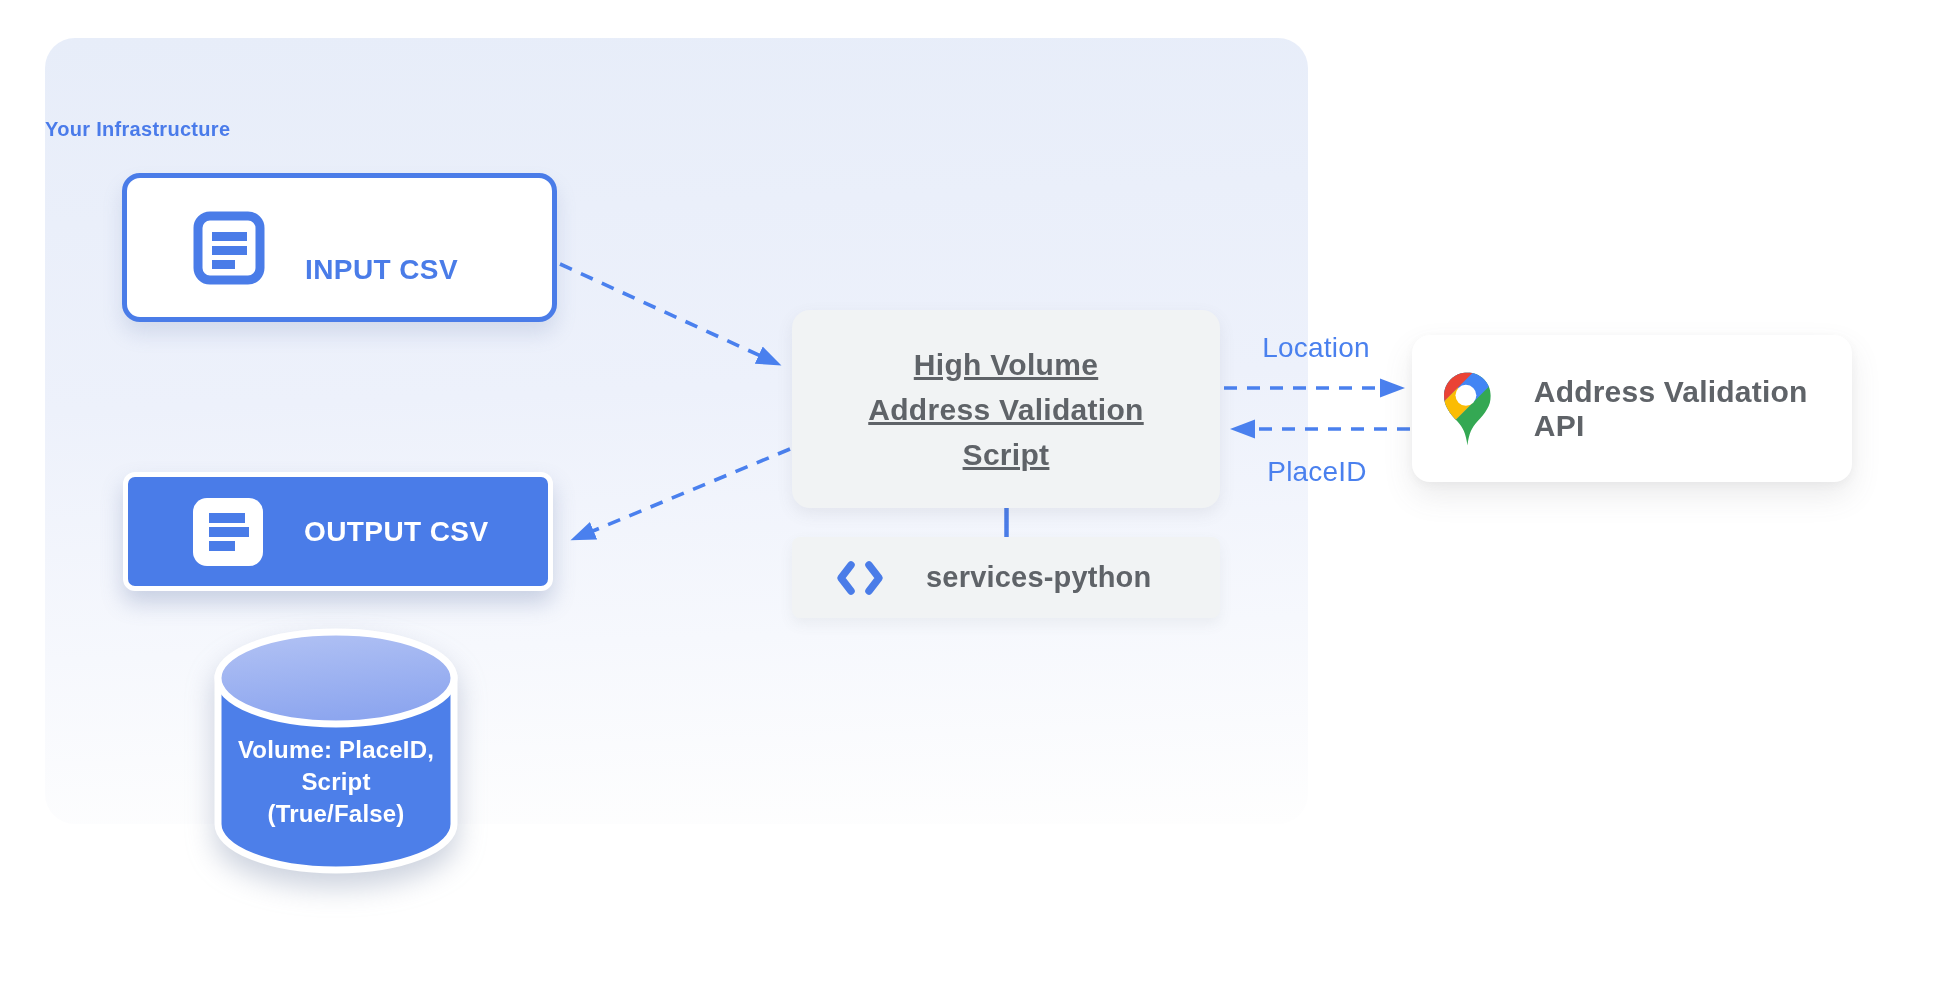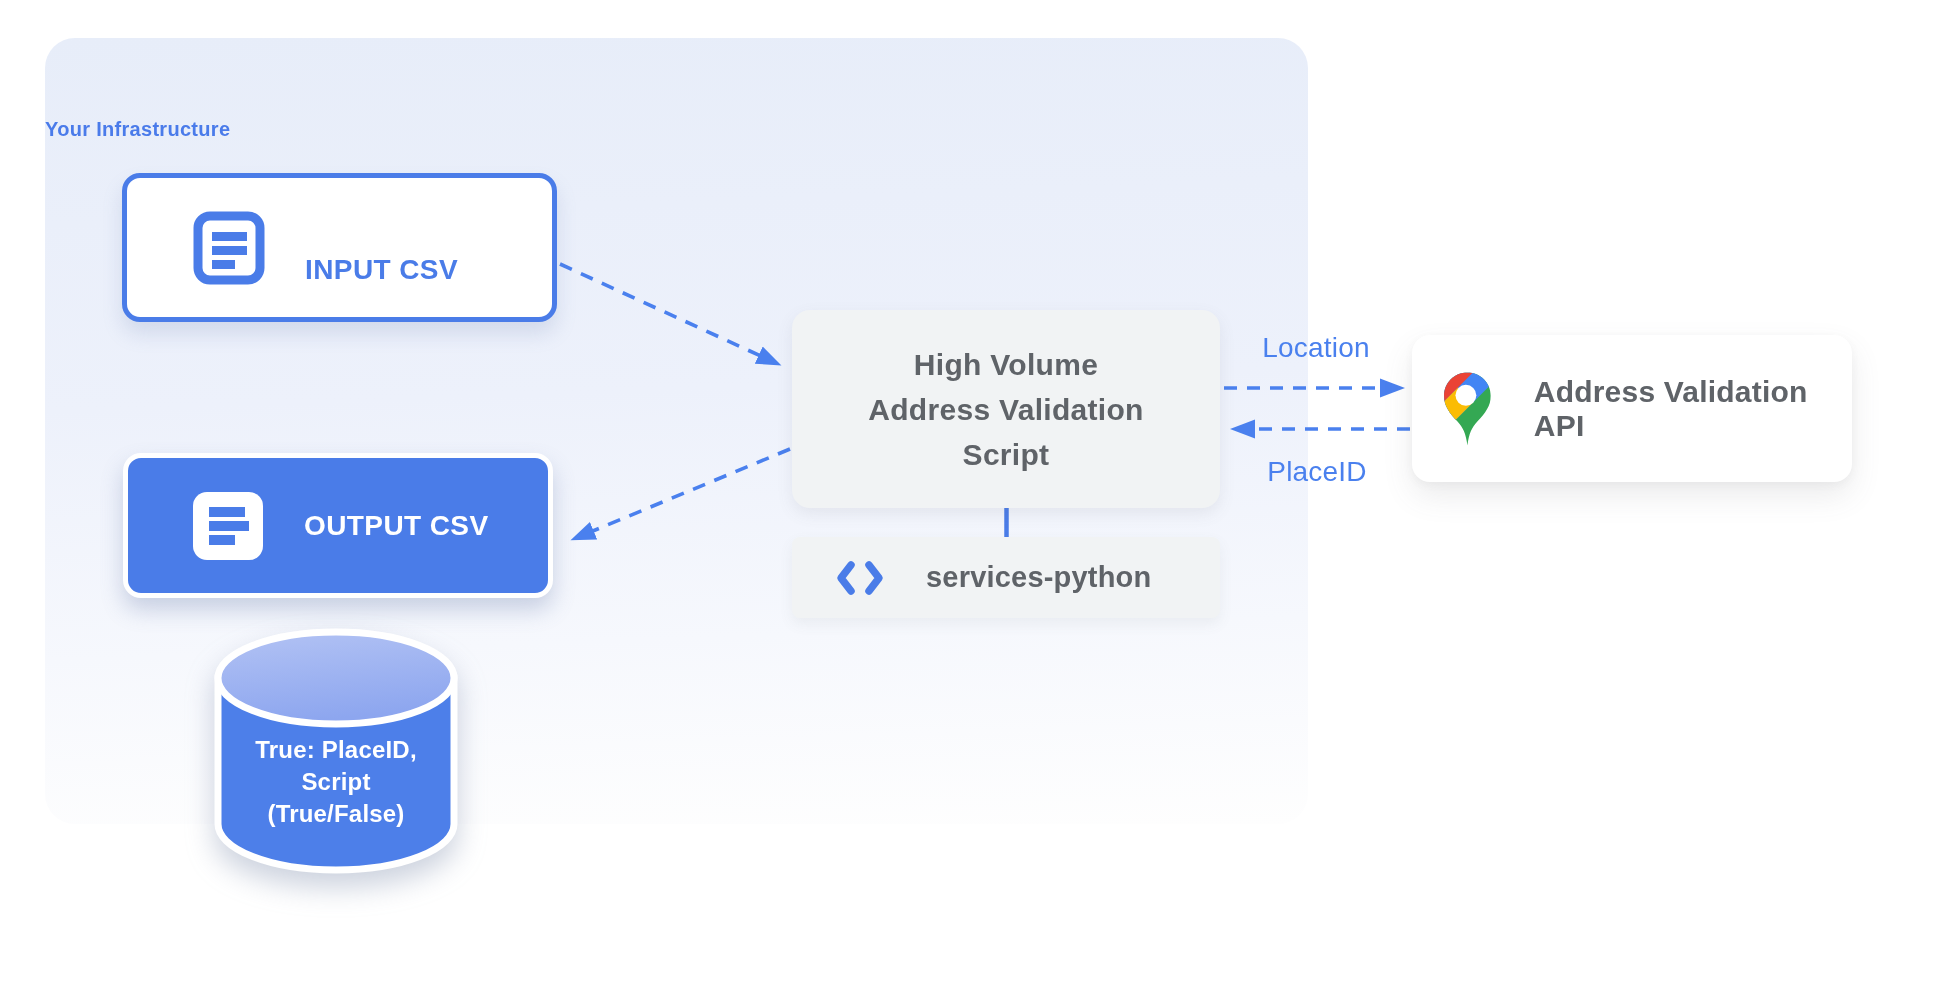--- a/index.html
+++ b/index.html
@@ -38,36 +38,36 @@
 
   .input-box {
     left:122px; top:173px; width:435px; height:149px;
     background:#fff; border:5px solid var(--accent-blue,#4a7ce8); border-radius:18px;
     padding-left:66px; gap:40px;
     box-shadow:0 12px 20px rgba(110,130,180,.20);
   }
   .input-box .box-label { color:var(--accent-blue,#4a7ce8); font-size:28px;margin-top:44px; }
 
   .output-box {
-    left:123px; top:453px; width:430px; height:145px;
-    background:var(--accent-blue,#4a7ce8); border:5px solid #fff; border-radius:18px;
+    left:123px; top:472px; width:430px; height:119px;
+    background:var(--accent-blue,#4a7ce8); border:5px solid #fff; border-radius:12px;
     padding-left:64px; gap:40px;
     box-shadow:0 12px 22px rgba(100,120,170,.30);
   }
   .output-box .box-label { color:#fff; font-size:28px; }
 
   .script-box {
     left:792px; top:310px; width:428px; height:198px;
     background:var(--node-gray-bg,#f1f3f4); border-radius:18px;
     flex-direction:column; justify-content:center;
     box-shadow:0 6px 16px rgba(95,99,104,.10);
   }
   .script-box div {
     font-size:30px; font-weight:bold; line-height:45px; letter-spacing:.3px;
-    color:var(--node-gray-text,#5f6368); text-align:center; width:100%;
+    color:var(--node-gray-text,#5f6368); text-align:center; width:100%;text-decoration:underline;
   }
 
   .gms-box {
     left:792px; top:537px; width:428px; height:81px;
     background:var(--node-gray-bg,#f1f3f4); border-radius:8px;
     padding-left:44px; gap:42px;
     box-shadow:0 6px 14px rgba(95,99,104,.08);
   }
   .gms-text div {
     font-size:29px; font-weight:bold; line-height:35px; letter-spacing:.2px;
@@ -200,21 +200,21 @@
       <defs>
         <linearGradient id="cylTopGrad" x1="0" y1="0" x2="0.25" y2="1">
           <stop class="stop-a" offset="0"></stop>
           <stop class="stop-b" offset="1"></stop>
         </linearGradient>
       </defs>
       <path class="cyl-body" d="M14 56 L14 202 A118 46 0 0 0 250 202 L250 56 Z"></path>
       <ellipse class="cyl-top" cx="132" cy="56" rx="118" ry="46"></ellipse>
     </svg>
     <div class="cyl-label">
-      <div>True: PlaceID,</div>
+      <div>Volume: PlaceID,</div>
       <div>Script</div>
       <div>(True/False)</div>
     </div>
   </div>
 
   <div class="edge-label loc">Location</div>
   <div class="edge-label pid">PlaceID</div>
 
 </div>
 

